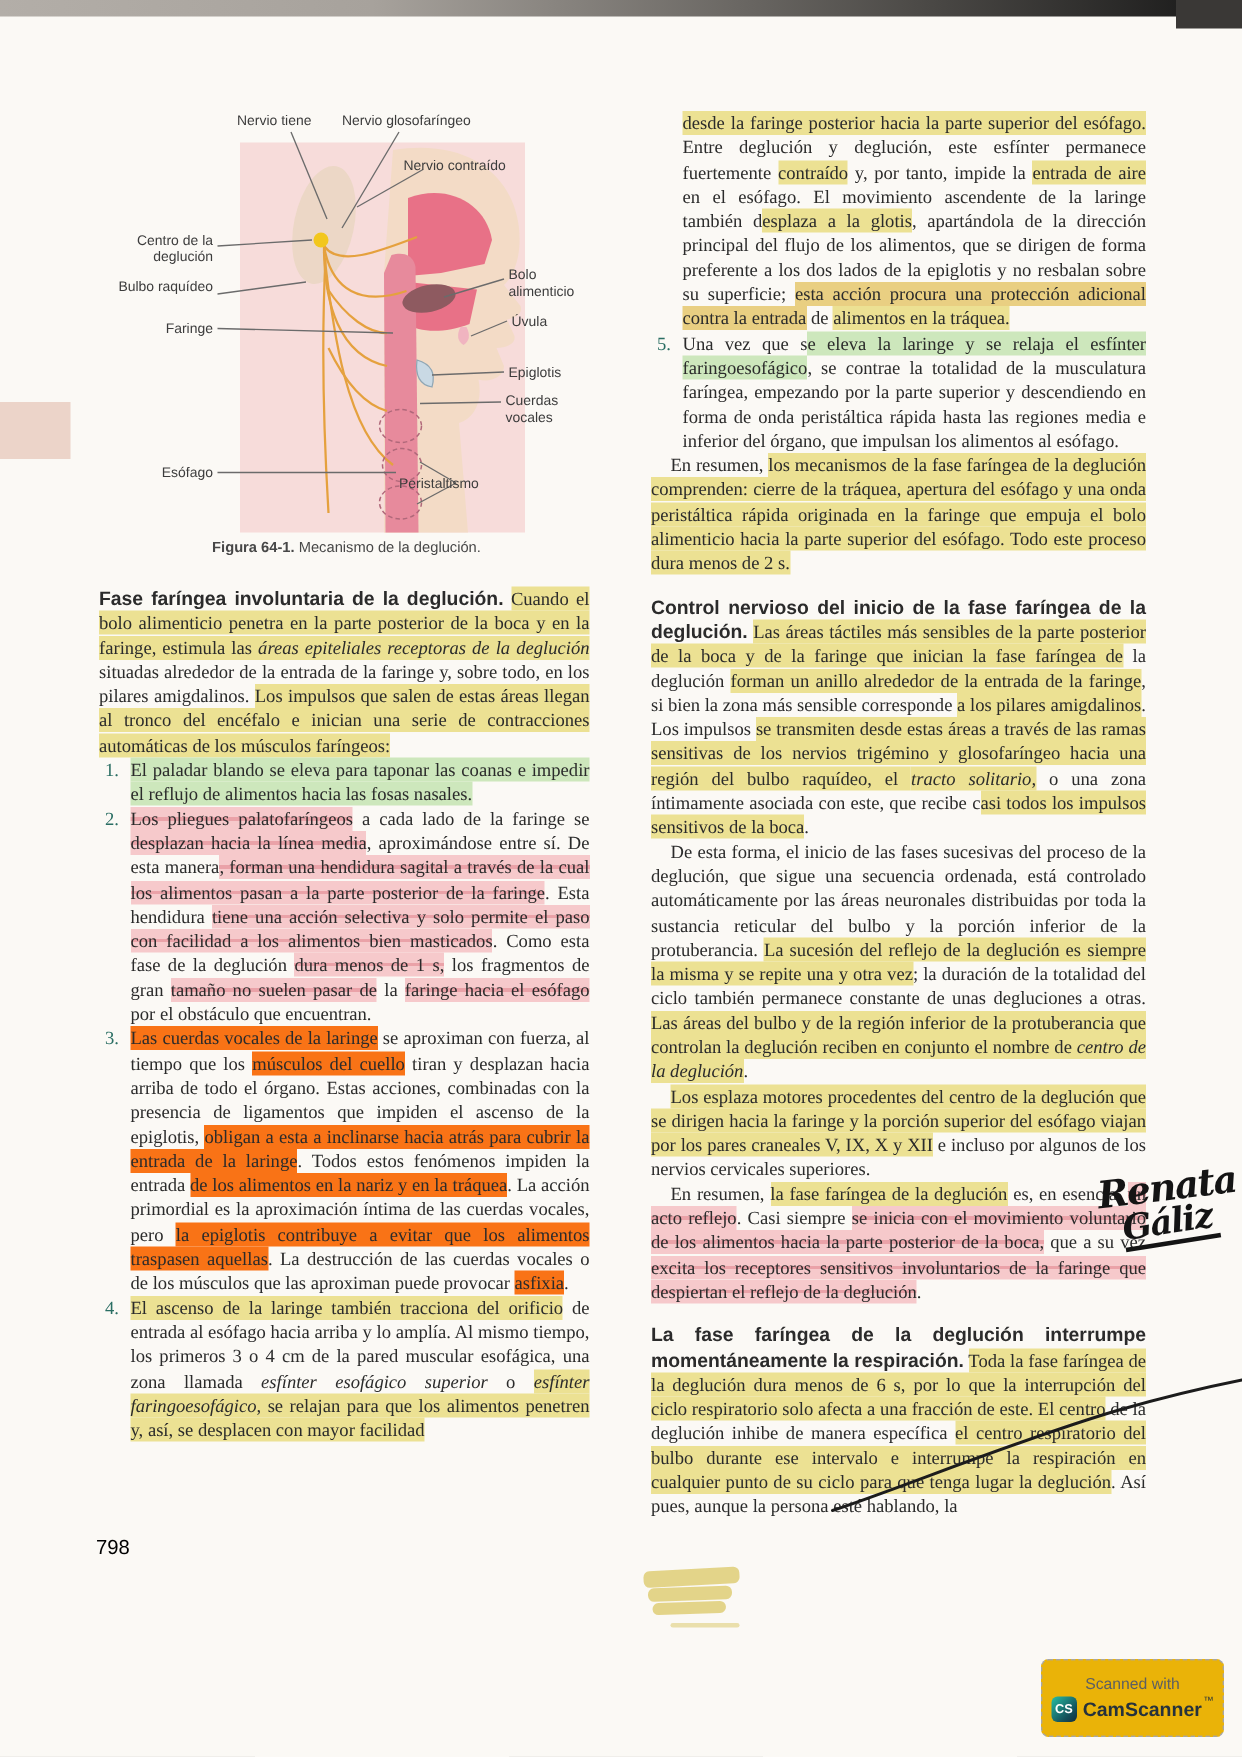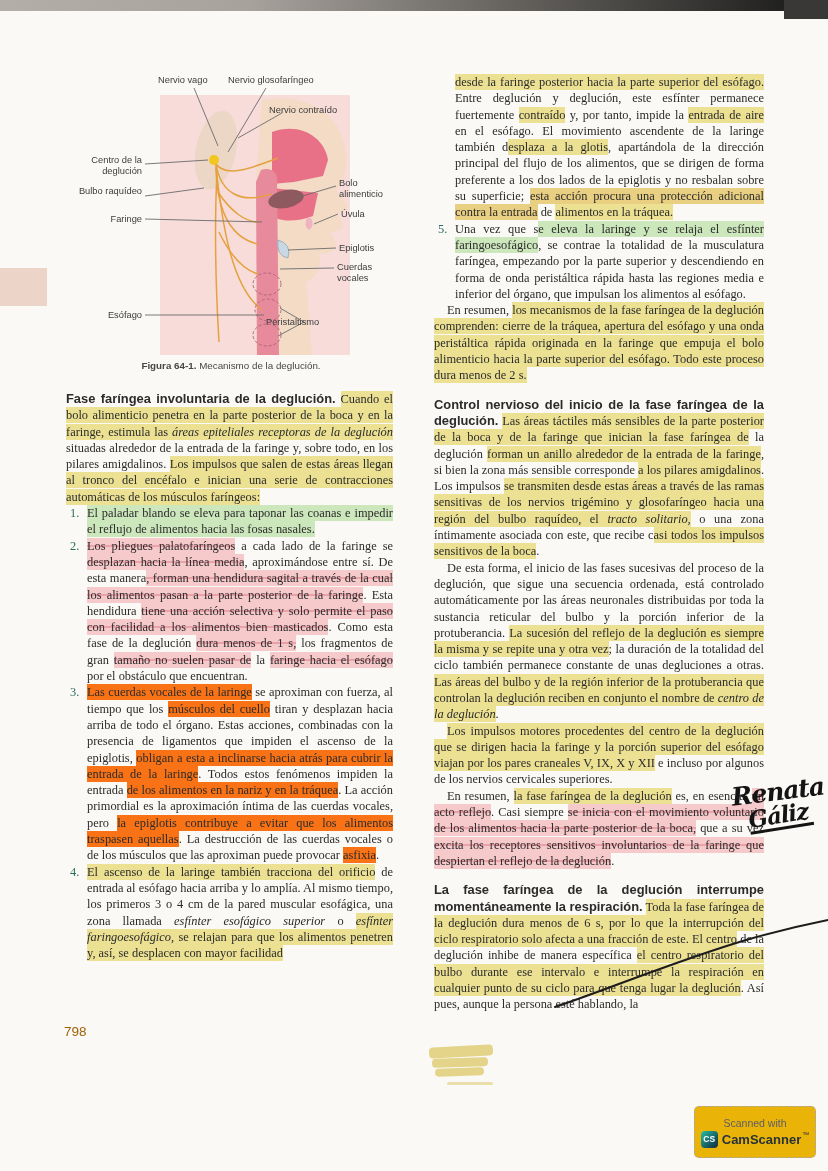--- a/index.html
+++ b/index.html
@@ -37,21 +37,21 @@
   
   .figure{position:absolute;left:66px;top:72px;width:330px;height:306px;}
   .fig-label{position:absolute;font-family:"Liberation Sans",sans-serif;font-size:9.3px;
              line-height:10.5px;color:#3c3c3c;text-align:left;}
   .fig-label.r{text-align:right;}
   .fig-caption{position:absolute;left:0;top:288px;width:330px;text-align:center;
                font-family:"Liberation Sans",sans-serif;font-size:9.8px;color:#474747;}
   .fig-caption .cap-label{font-weight:bold;}
   
   .pagenum{position:absolute;left:64px;top:1024px;font-family:"Liberation Sans",sans-serif;
-           font-size:13.5px;color:#a16207;}
+           font-size:13.5px;color:#000000;}
   
   .signature{position:absolute;left:733px;top:780px;transform:rotate(-7deg);
              font-family:"DejaVu Serif",serif;font-style:italic;font-weight:bold;
              color:#141414;line-height:0.95;letter-spacing:-1px;}
   .signature .l1{font-size:25px;}
   .signature .l2{font-size:23px;margin-left:14px;border-bottom:3px solid #141414;
                  display:inline-block;transform:rotate(-2deg);padding:0 4px 1px 0;}
   
   .pen{position:absolute;left:478px;top:903px;width:350px;height:112px;pointer-events:none;}
   
@@ -129,21 +129,21 @@
         <line x1="79" y1="147" x2="196" y2="150"></line>
         <line x1="79" y1="243" x2="198" y2="243"></line>
         <line x1="270" y1="114" x2="230" y2="126"></line>
         <line x1="272" y1="142" x2="248" y2="152"></line>
         <line x1="270" y1="176" x2="222" y2="178"></line>
         <line x1="268" y1="196" x2="214" y2="197"></line>
         <line x1="238" y1="250" x2="214" y2="236"></line>
         <line x1="238" y1="250" x2="212" y2="264"></line>
       </g>
     </svg>
-    <div class="fig-label" style="left:92px;top:3px;">Nervio vago</div>
+    <div class="fig-label" style="left:92px;top:3px;">Nervio tiene</div>
     <div class="fig-label" style="left:162px;top:3px;">Nervio glosofaríngeo</div>
     <div class="fig-label" style="left:203px;top:33px;">Nervio contraído</div>
     <div class="fig-label r" style="left:4px;top:83px;width:72px;">Centro de la deglución</div>
     <div class="fig-label r" style="left:4px;top:114px;width:72px;">Bulbo raquídeo</div>
     <div class="fig-label r" style="left:4px;top:142px;width:72px;">Faringe</div>
     <div class="fig-label r" style="left:4px;top:238px;width:72px;">Esófago</div>
     <div class="fig-label" style="left:273px;top:106px;width:55px;">Bolo alimenticio</div>
     <div class="fig-label" style="left:275px;top:137px;width:50px;">Úvula</div>
     <div class="fig-label" style="left:273px;top:171px;width:55px;">Epiglotis</div>
     <div class="fig-label" style="left:271px;top:190px;width:52px;">Cuerdas vocales</div>
@@ -162,21 +162,21 @@
   </div>
 
   <div class="pagenum">798</div>
 
   <div class="col" style="left:434px;top:74px;width:330px;">
     <div class="cont"><span><span class="hl-y">desde la faringe posterior hacia la parte superior del esófago.</span><span> Entre deglución y deglución, este esfínter permanece fuertemente </span><span class="hl-y">contraído</span><span> y, por tanto, impide la </span><span class="hl-y">entrada de aire</span><span> en el esófago. El movimiento ascendente de la laringe también d</span><span class="hl-y">esplaza a la glotis</span><span>, apartándola de la dirección principal del flujo de los alimentos, que se dirigen de forma preferente a los dos lados de la epiglotis y no resbalan sobre su superficie; </span><span class="hl-o">esta acción procura una protección adicional contra la entrada</span><span> de </span><span class="hl-y">alimentos en la tráquea.</span></span></div>
     <div class="li"><span class="num">5.</span><span><span>Una vez que s</span><span class="hl-g">e eleva la laringe y se relaja el esfínter faringoesofágico</span><span>, se contrae la totalidad de la musculatura faríngea, empezando por la parte superior y descendiendo en forma de onda peristáltica rápida hasta las regiones media e inferior del órgano, que impulsan los alimentos al esófago.</span></span></div>
     <p class="indent"><span><span>En resumen, </span><span class="hl-y">los mecanismos de la fase faríngea de la deglución comprenden: cierre de la tráquea, apertura del esófago y una onda peristáltica rápida originada en la faringe que empuja el bolo alimenticio hacia la parte superior del esófago. Todo este proceso dura menos de 2 s.</span></span></p>
     <p class="sec"><span class="run-head">Control nervioso del inicio de la fase faríngea de la deglución.</span><span> </span><span><span class="hl-y">Las áreas táctiles más sensibles de la parte posterior de la boca y de la faringe que inician la fase faríngea de</span><span> la deglución </span><span class="hl-y">forman un anillo alrededor de la entrada de la faringe</span><span>, si bien la zona más sensible corresponde </span><span class="hl-y">a los pilares amigdalinos</span><span>. Los impulsos </span><span class="hl-y">se transmiten desde estas áreas a través de las ramas sensitivas de los nervios trigémino y glosofaríngeo hacia una región del bulbo raquídeo, el </span><span class="hl-y it">tracto solitario,</span><span> o una zona íntimamente asociada con este, que recibe c</span><span class="hl-y">asi todos los impulsos sensitivos de la boca</span><span>.</span></span></p>
     <p class="indent"><span><span>De esta forma, el inicio de las fases sucesivas del proceso de la deglución, que sigue una secuencia ordenada, está controlado automáticamente por las áreas neuronales distribuidas por toda la sustancia reticular del bulbo y la porción inferior de la protuberancia. </span><span class="hl-y">La sucesión del reflejo de la deglución es siempre la misma y se repite una y otra vez</span><span>; la duración de la totalidad del ciclo también permanece constante de unas degluciones a otras. </span><span class="hl-y">Las áreas del bulbo y de la región inferior de la protuberancia que controlan la deglución reciben en conjunto el nombre de </span><span class="hl-y it">centro de la deglución</span><span>.</span></span></p>
-    <p class="indent"><span><span class="hl-y">Los impulsos motores procedentes del centro de la deglución que se dirigen hacia la faringe y la porción superior del esófago viajan por los pares craneales V, IX, X y XII</span><span> e incluso por algunos de los nervios cervicales superiores.</span></span></p>
+    <p class="indent"><span><span class="hl-y">Los esplaza motores procedentes del centro de la deglución que se dirigen hacia la faringe y la porción superior del esófago viajan por los pares craneales V, IX, X y XII</span><span> e incluso por algunos de los nervios cervicales superiores.</span></span></p>
     <p class="indent"><span><span>En resumen, </span><span class="hl-y">la fase faríngea de la deglución</span><span> es, en esencia, </span><span class="hl-p">un acto reflejo</span><span>. Casi siempre </span><span class="hl-p">se inicia con el movimiento voluntario de los alimentos hacia la parte posterior de la boca,</span><span> que a su vez </span><span class="hl-p">excita los receptores sensitivos involuntarios de la faringe que despiertan el reflejo de la deglución</span><span>.</span></span></p>
     <p class="sec"><span class="run-head">La fase faríngea de la deglución interrumpe momentáneamente la respiración.</span><span> </span><span><span class="hl-y">Toda la fase faríngea de la deglución dura menos de 6 s, por lo que la interrupción del ciclo respiratorio solo afecta a una fracción de este. El centro</span><span> de la deglución inhibe de manera específica </span><span class="hl-y">el centro respiratorio del bulbo durante ese intervalo e interrumpe la respiración en cualquier punto de su ciclo para que tenga lugar la deglución</span><span>. Así pues, aunque la persona esté hablando, la</span></span></p>
   </div>
 
   <div class="signature">
     <div class="l1">Renata</div>
     <div class="l2">Gáliz</div>
   </div>
 
   <svg class="pen" viewBox="0 0 350 112">

